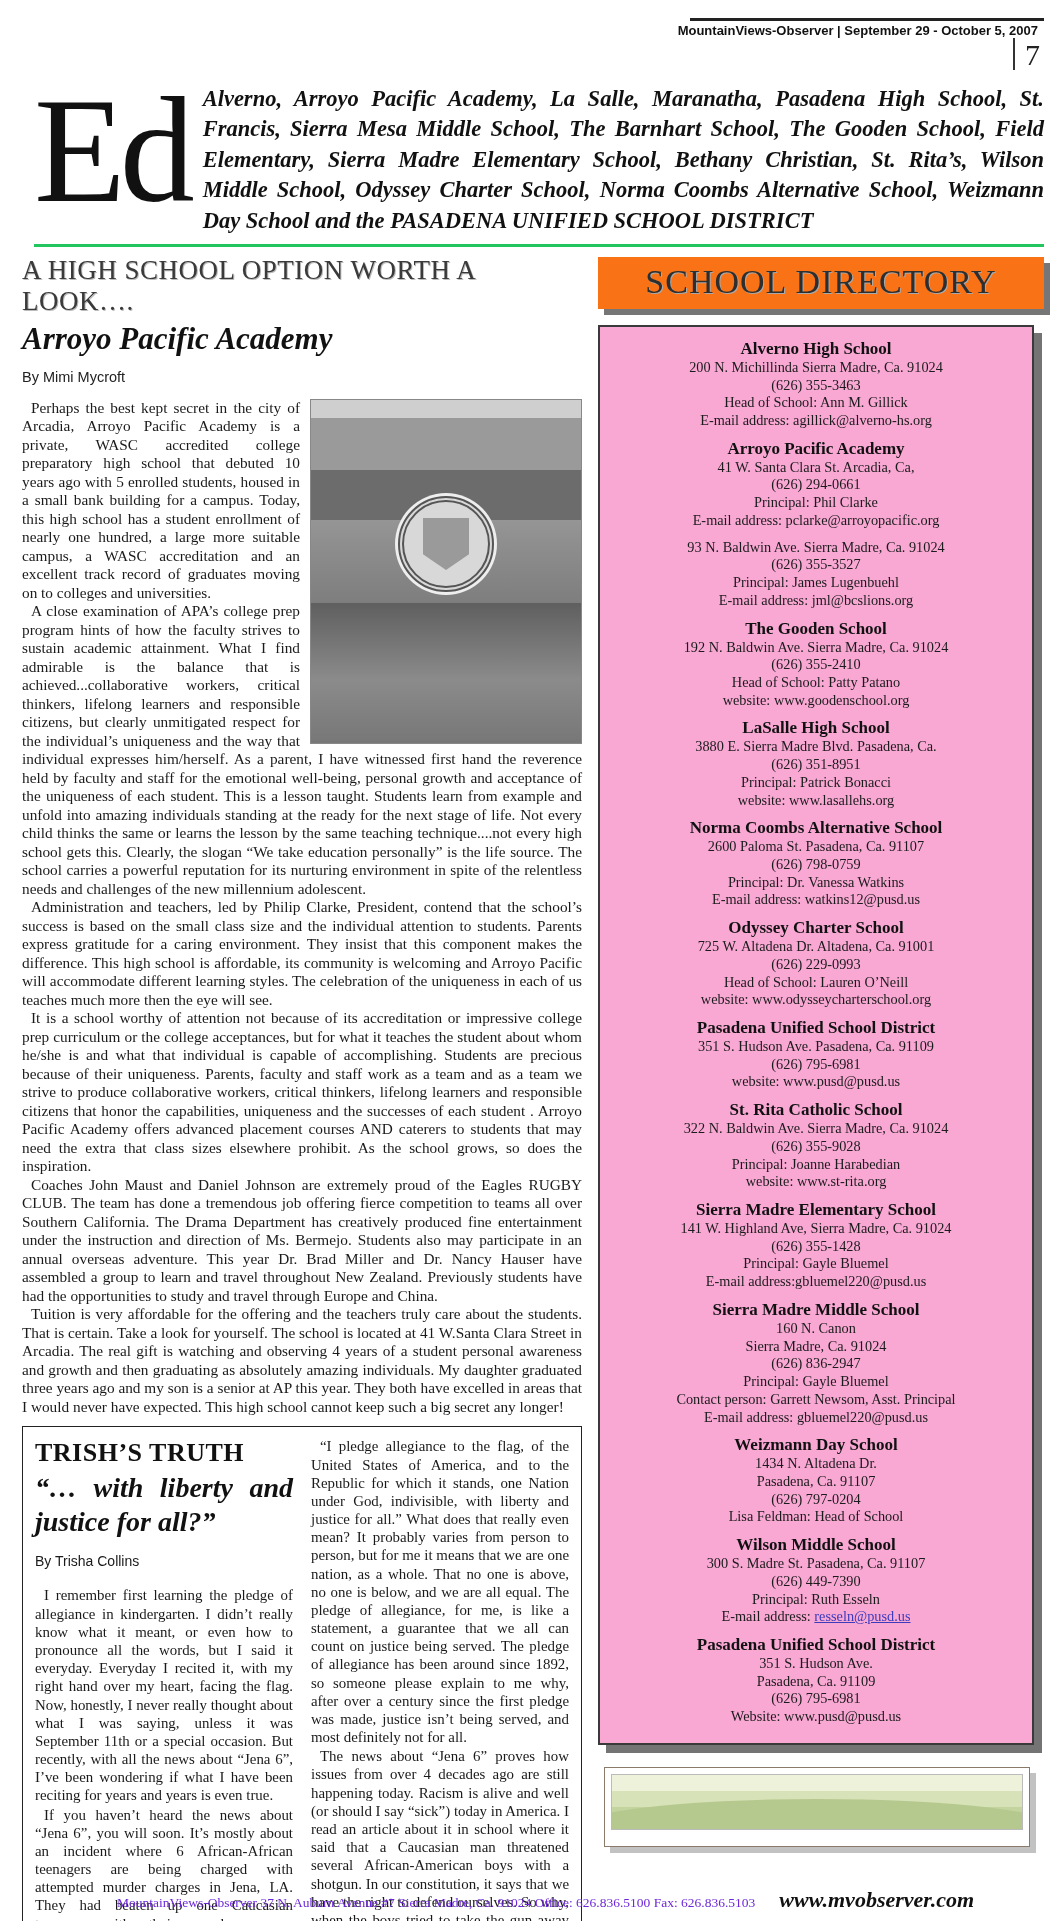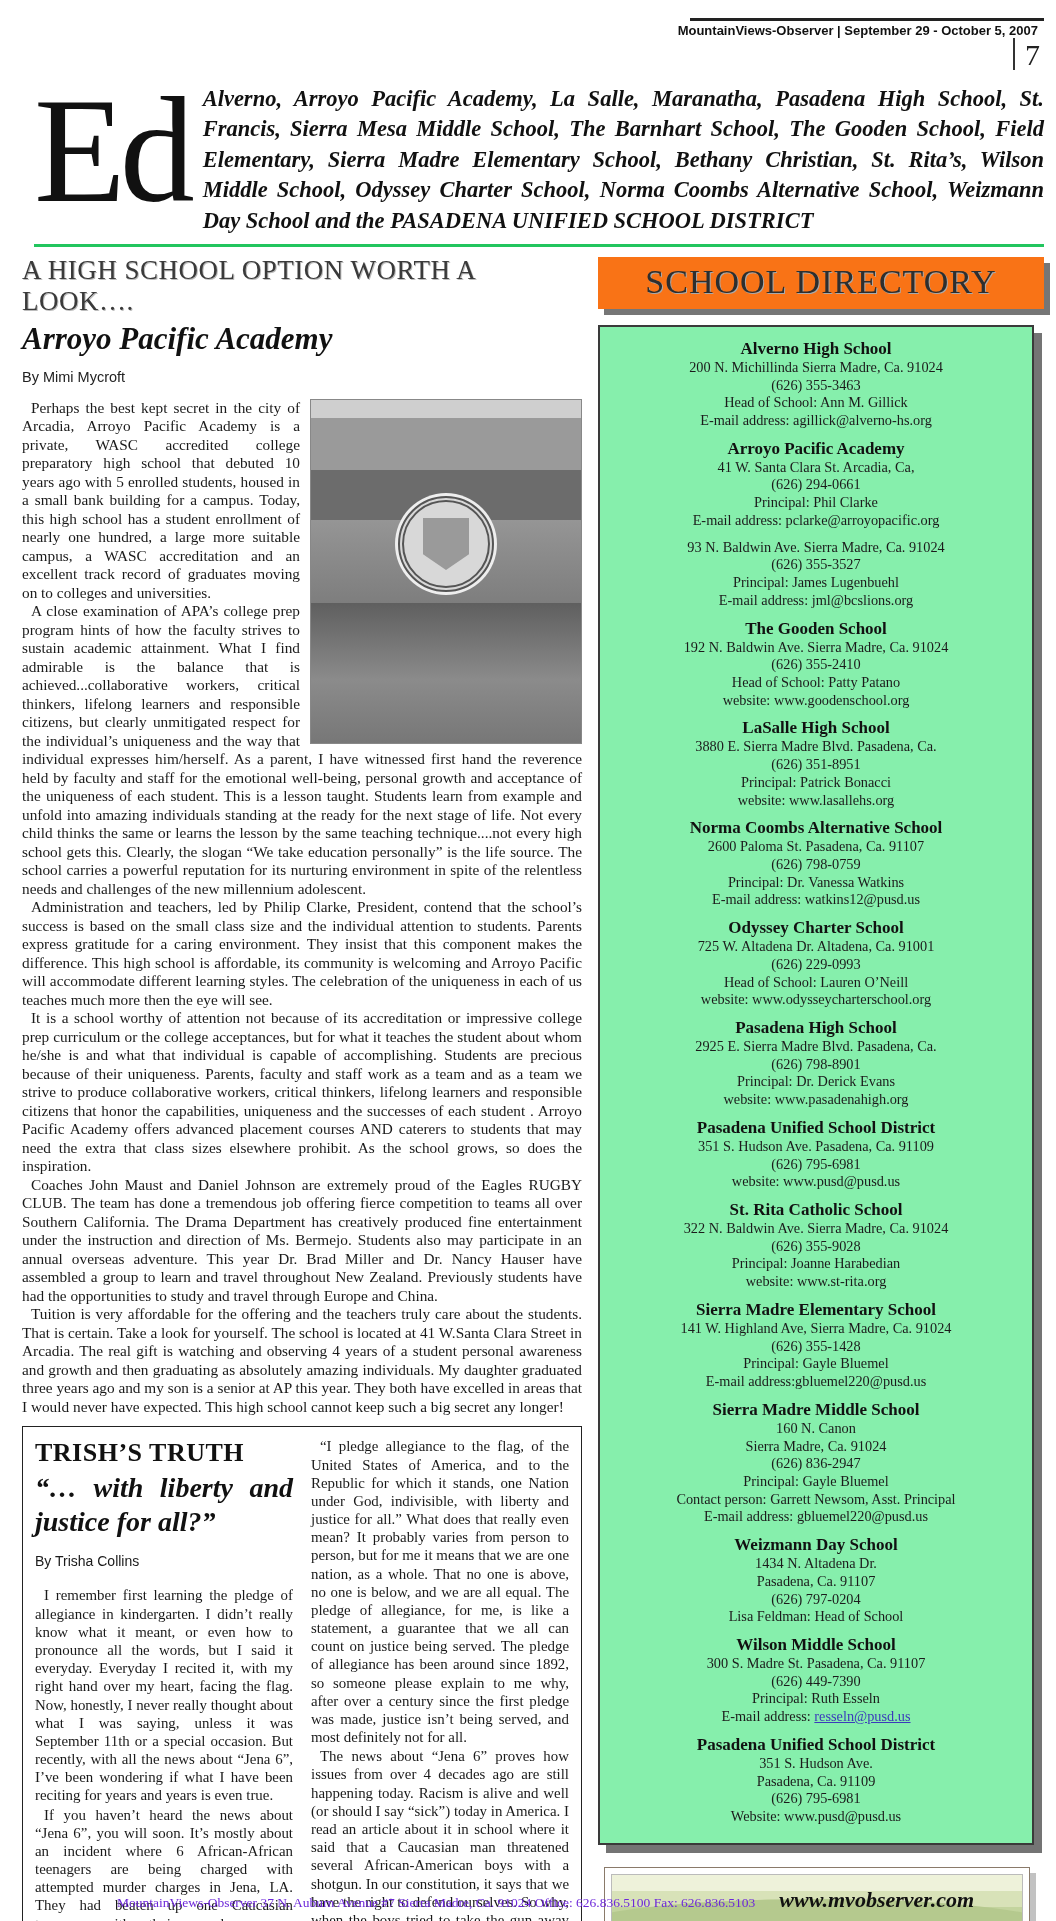--- a/index.html
+++ b/index.html
@@ -61,21 +61,21 @@
   .trish-col { flex:1; font-size:14.9px; line-height:1.22; text-align:justify; }
   .trish-title { font-size:26px; font-weight:bold; letter-spacing:0.5px; color:#111; }
   .trish-sub { font-size:28px; font-weight:bold; font-style:italic; margin-top:2px; color:#111; }
   .trish-byline { font-family:"Liberation Sans", sans-serif; font-size:14px; margin:14px 0 16px 0; }
   .trish-col p { text-indent:9px; margin-bottom:1px; }
 
   
   .dir-header { background:#f97316; box-shadow:6px 6px 0 rgba(60,60,60,0.7);
     text-align:center; font-size:34px; letter-spacing:1px; color:#2e2e2e;
     padding:6px 0 8px 0; margin:4px 0 16px 0; text-shadow:1px 1px 0 #aaa; }
-  .dir-box { background:#86efac; border:2px solid #3a3a3a;
+  .dir-box { background:#f9a8d4; border:2px solid #3a3a3a;
     box-shadow:8px 8px 0 rgba(70,70,70,0.75); padding:12px 10px 8px 10px; margin-right:10px; }
   .dir-entry { text-align:center; margin-bottom:9px; }
   .dir-name { font-size:17px; font-weight:bold; color:#111; }
   .dir-line { font-size:14.3px; line-height:1.24; color:#1b1b1b; }
   .dir-line a { color:#3b3bbb; }
 
   
   .ad { margin:22px 14px 0 6px; border:1px solid #8a7a6a; background:#fff; }
   .foothill { padding-bottom:10px; text-align:center; box-shadow:6px 6px 0 rgba(120,120,120,0.45); }
   .foothill-strip { height:56px; margin:6px; 
@@ -202,27 +202,20 @@
             <div class="dir-line">E-mail address: watkins12@pusd.us</div>
           </div>
           <div class="dir-entry">
             <div class="dir-name">Odyssey Charter School</div>
             <div class="dir-line">725 W. Altadena Dr.  Altadena, Ca. 91001</div>
             <div class="dir-line">(626) 229-0993</div>
             <div class="dir-line">Head of School: Lauren O’Neill</div>
             <div class="dir-line">website: www.odysseycharterschool.org</div>
           </div>
           <div class="dir-entry">
-            <div class="dir-name">Pasadena High School</div>
-            <div class="dir-line">2925 E. Sierra Madre Blvd.  Pasadena, Ca.</div>
-            <div class="dir-line">(626) 798-8901</div>
-            <div class="dir-line">Principal: Dr. Derick Evans</div>
-            <div class="dir-line">website: www.pasadenahigh.org</div>
-          </div>
-          <div class="dir-entry">
             <div class="dir-name">Pasadena Unified School District</div>
             <div class="dir-line">351 S. Hudson Ave.  Pasadena, Ca. 91109</div>
             <div class="dir-line">(626) 795-6981</div>
             <div class="dir-line">website: www.pusd@pusd.us</div>
           </div>
           <div class="dir-entry">
             <div class="dir-name">St. Rita Catholic School</div>
             <div class="dir-line">322 N. Baldwin Ave.  Sierra Madre, Ca. 91024</div>
             <div class="dir-line">(626) 355-9028</div>
             <div class="dir-line">Principal: Joanne Harabedian</div>

